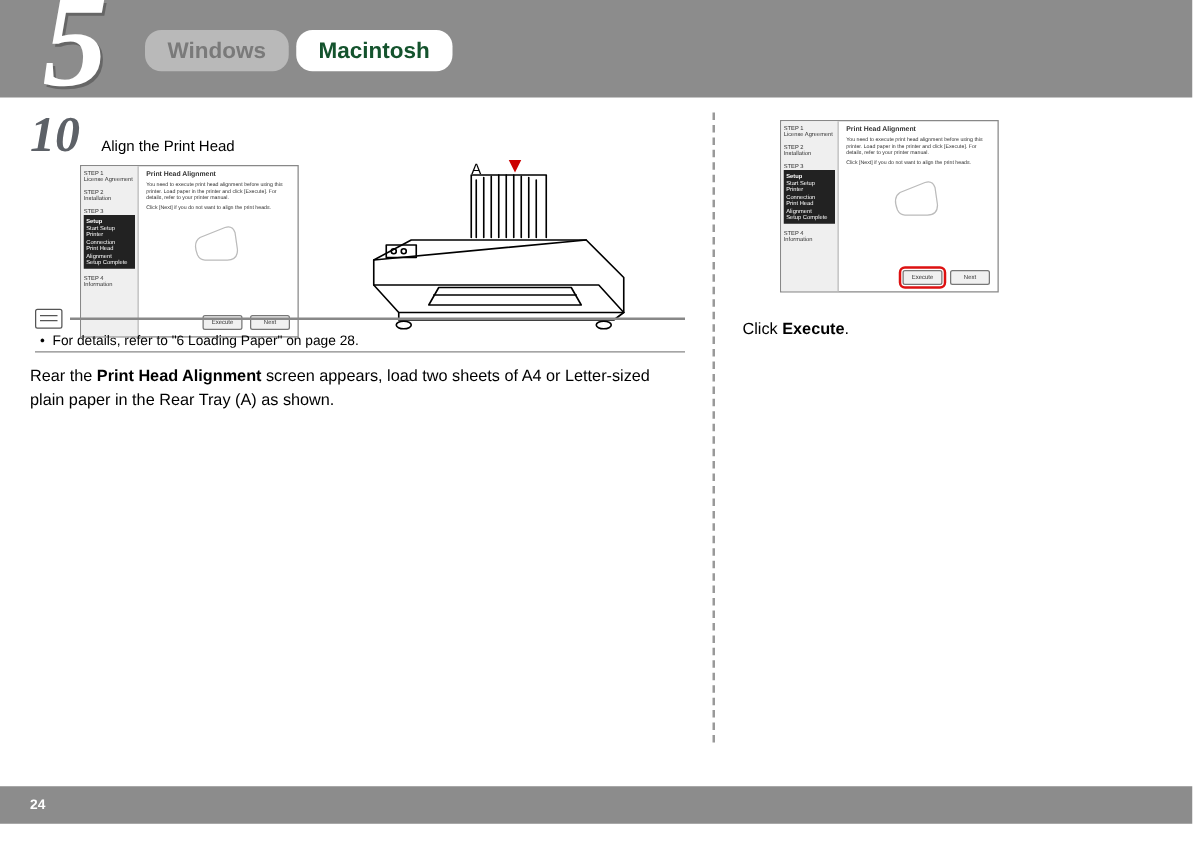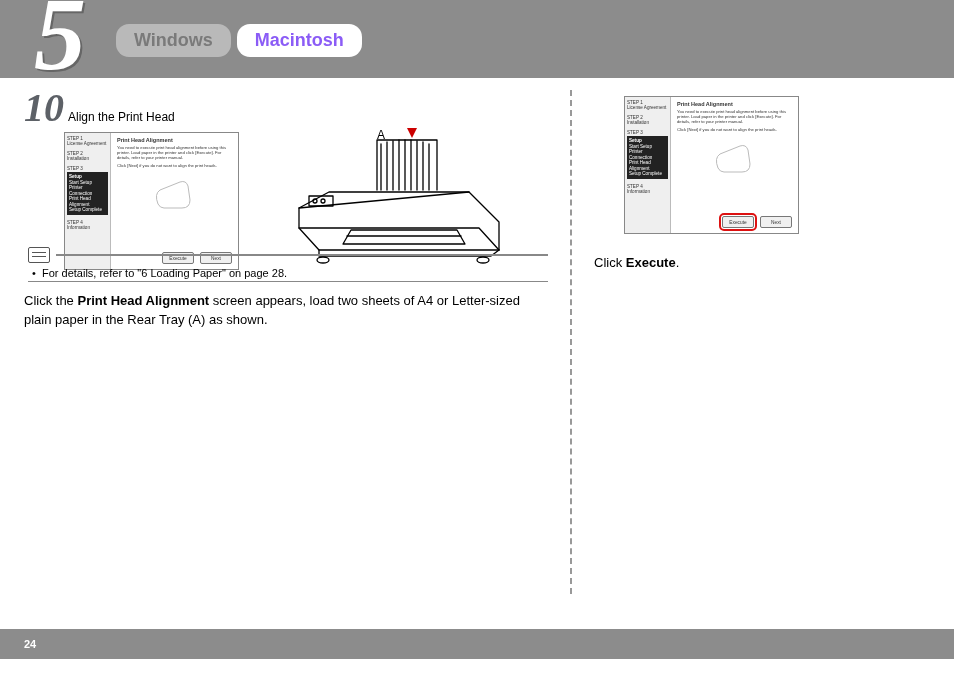--- a/index.html
+++ b/index.html
@@ -12,35 +12,35 @@
     font-family: "Times New Roman", Georgia, serif;
     font-style: italic; font-weight: bold;
     font-size: 104px; color: #fff; line-height: 0.8;
     text-shadow: 2px 2px 0 #666;
   }
   .tabs { position: absolute; left: 116px; top: 24px; display: flex; gap: 6px; }
   .tab {
     padding: 6px 18px; font-size: 18px; background: #b9b9b9;
     color: #7a7a7a; font-weight: bold; border-radius: 13px;
   }
-  .tab.active { background: #fff; color: #8b5cf6; }
+  .tab.active { background: #fff; color: #14532d; }
 
   
   .content { display: flex; align-items: flex-start; padding: 0; position: relative; height: 560px; }
 
   .col { padding: 14px 24px 0 24px; position: relative; }
   .col-left { width: 570px; }
   .col-right { flex: 1; }
 
   .divider {
     position: absolute; left: 570px; top: 12px; bottom: 44px;
     border-left: 2px dashed #999;
   }
 
-  .step-header { display: flex; align-items: flex-start; gap: 4px; margin-bottom: 8px; }
+  .step-header { display: flex; align-items: flex-start; gap: 17px; margin-bottom: 8px; }
   .step-number {
     font-family: "Times New Roman", Georgia, serif;
     font-style: italic; font-weight: bold;
     font-size: 40px; color: #5d6167; line-height: 0.8;
   }
   .step-title { font-size: 12px; margin-top: 18px; }
 
   .figures { display: flex; gap: 20px; align-items: flex-start; margin: 4px 0 20px 40px; }
 
   
@@ -189,21 +189,21 @@
 
             <rect x="50" y="64" width="24" height="10"></rect>
             <circle cx="56" cy="69" r="2"></circle>
               <circle cx="64" cy="69" r="2"></circle>
           </g>
         </svg>
       </div>
     </div>
 
     <p class="instruction">
-      <span>Click the </span><b>Print Head Alignment</b><span> screen appears, load two sheets of A4 or Letter-sized plain paper in the Rear Tray (A) as shown.</span>
+      <span>Rear the </span><b>Print Head Alignment</b><span> screen appears, load two sheets of A4 or Letter-sized plain paper in the Rear Tray (A) as shown.</span>
     </p>
 
     <div class="note-block">
       <div class="note-icon-bar">
         <div class="note-icon"></div>
         <div class="note-rule-top"></div>
       </div>
       <div class="note-text">
         <span>•</span>&nbsp;&nbsp;<span>For details, refer to "6 Loading Paper" on page 28.</span>
       </div>

